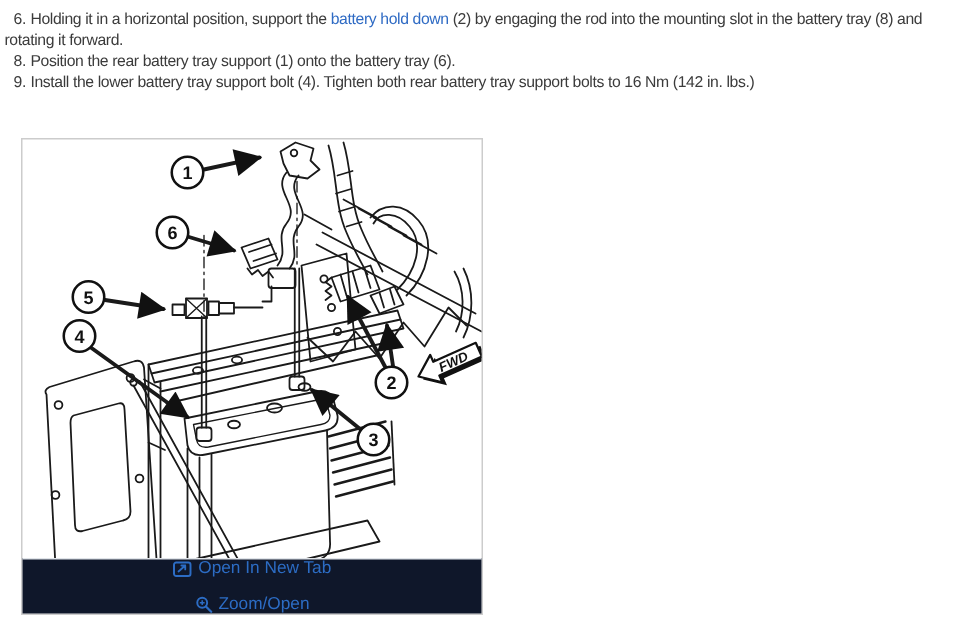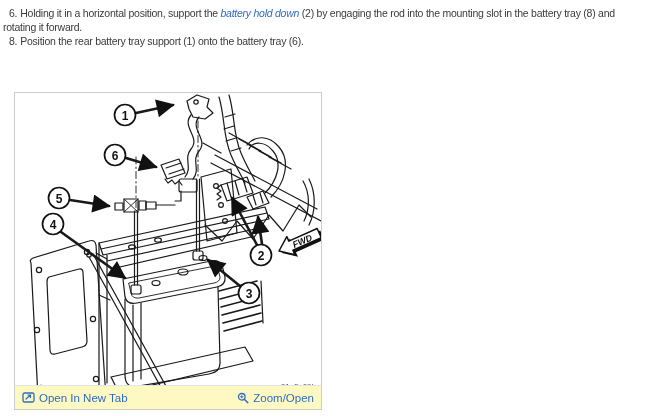--- a/index.html
+++ b/index.html
@@ -4,49 +4,50 @@
 <style>
   * { margin:0; padding:0; box-sizing:border-box; }
   html,body { width:650px; height:416px; background:#ffffff; overflow:hidden;
               font-family:"Liberation Sans", sans-serif; }
 
   
   .steps { position:absolute; left:3px; top:6px; width:645px;
            font-size:10.5px; letter-spacing:-0.25px; line-height:14px; color:#3b3b3b; }
   .step { text-indent:6px; }
   .step .num { margin-right:3px; }
-  .step a { color:#2f6bc4; text-decoration:none; cursor:pointer;font-style:italic; }
+  .step a { color:#2f6bc4; text-decoration:none; cursor:pointer; }
 
   
   .figure-box { position:absolute; left:14px; top:92px; width:308px; height:318px;
                 border:1px solid #cccccc; background:#ffffff; }
   .diagram { position:absolute; left:0; top:0; right:0; bottom:24px; }
   .diagram svg { width:100%; height:100%; display:block; }
   .fig-code { position:absolute; right:5px; bottom:18px; font-size:8px; color:#555; }
 
-  .fig-footer { position:absolute; left:0; right:0; bottom:0; height:24px;
-                background:#fef9c3; border-top:1px solid #e0e4e9;
+  .fig-footer { position:absolute; left:0; right:0; bottom:0; height:37px;
+                background:#0f172a; border-top:1px solid #e0e4e9;
                 display:flex; justify-content:space-between; align-items:center;
-                padding:0 7px; }
+                padding:0 7px;flex-direction:column; }
   .fig-footer a { color:#2c6cc4; font-size:11.5px; text-decoration:none;
                   display:flex; align-items:center; gap:4px; cursor:pointer; }
 
   
   .art { stroke:#1a1a1a; fill:none; stroke-width:1.2; stroke-linecap:round; stroke-linejoin:round; }
   .thick { stroke-width:2.6; }
   .callout-circle { fill:#ffffff; stroke:#111; stroke-width:1.7; }
   .callout-num { fill:#111; font-size:12px; font-weight:bold; text-anchor:middle; }
   .fwd-text { fill:#111; font-size:9px; font-weight:bold; font-style:italic; }
 </style>
 </head>
 <body>
 
 <div class="steps">
   <p class="step"><span class="num">6.</span><span>Holding it in a horizontal position, support the </span><a href="#">battery hold down</a><span> (2) by engaging the rod into the mounting slot in the battery tray (8) and rotating it forward.</span></p>
   <p class="step"><span class="num">8.</span><span>Position the rear battery tray support (1) onto the battery tray (6).</span></p>
+  <p class="step"><span class="num">9.</span><span>Install the lower battery tray support bolt (4). Tighten both rear battery tray support bolts to 16 Nm (142 in. lbs.)</span></p>
 </div>
 
 <div class="figure-box">
 
   <div class="diagram">
     <svg viewBox="0 0 306 292" preserveAspectRatio="xMidYMid meet">
       <defs>
         <marker id="ah" viewBox="0 0 10 10" refX="9" refY="5" markerWidth="9" markerHeight="7" orient="auto">
           <path d="M0,0 L10,5 L0,10 z" fill="#111"></path>
         </marker>

